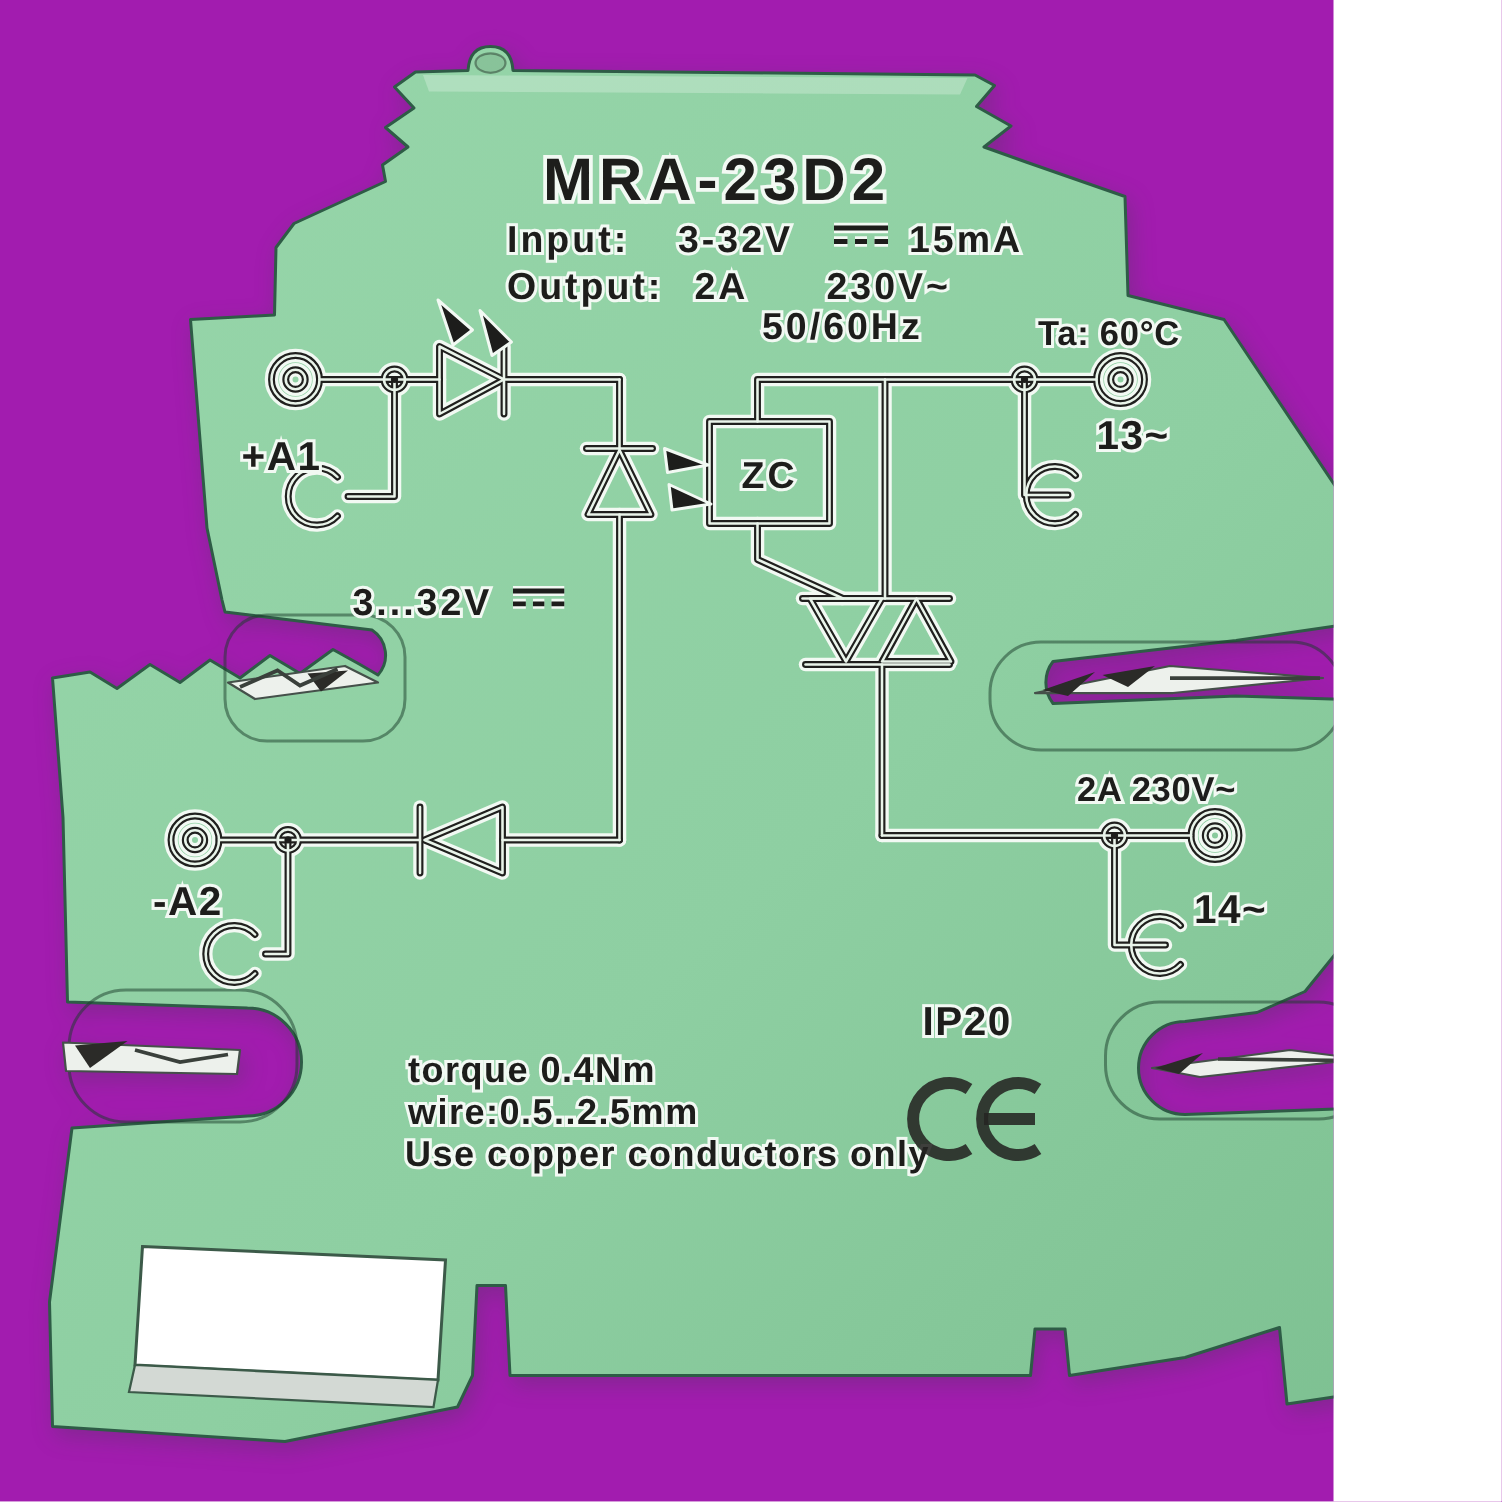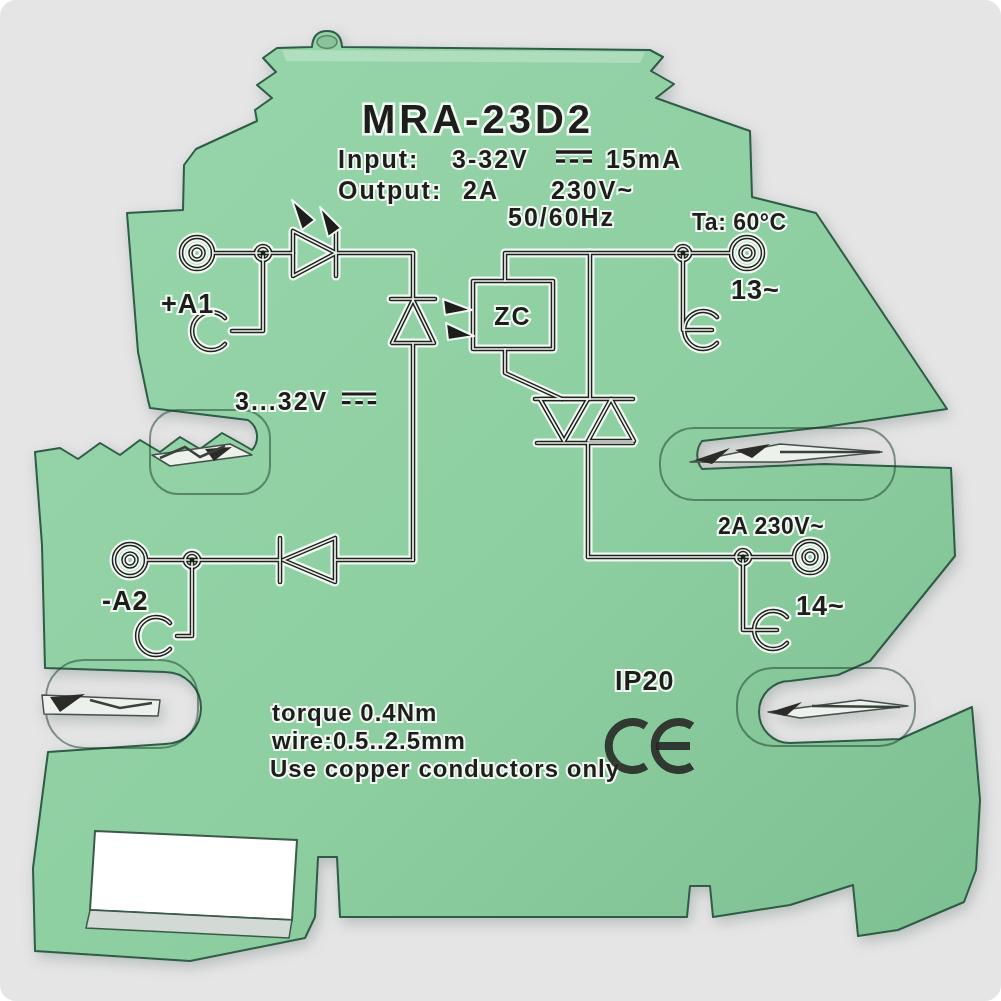--- a/index.html
+++ b/index.html
@@ -1,16 +1,16 @@
 <!DOCTYPE html>
 <html><head>
 <meta charset="utf-8">
 <style>
   html,body{margin:0;padding:0;background:#ffffff;}
-  .stage{width:1001px;height:1001px;position:relative;background:#e5e5e5;overflow:hidden;border-radius:16px;}
+  .stage{width:889px;height:1001px;position:relative;background:#a21caf;overflow:hidden;}
   svg{display:block}
   .body-group{filter:drop-shadow(3px 5px 7px rgba(40,70,55,0.25));}
   .shell{fill:url(#gbody);stroke:#2e5c46;stroke-width:2;stroke-linejoin:round;}
   .recess{fill:none;stroke:rgba(25,60,42,0.5);stroke-width:2;}
   .ckt-halo{stroke:#f2f9f3;stroke-width:9;fill:none;stroke-linecap:round;stroke-linejoin:round;}
   .ckt-core{stroke:#20201e;stroke-width:4.6;fill:none;stroke-linecap:round;stroke-linejoin:round;}
   .ckt-fine{stroke:#e9f4ea;stroke-width:1.7;fill:none;stroke-linecap:round;stroke-linejoin:round;}
   .ink-fill{fill:#1d1d1b;stroke:#f2f9f3;stroke-width:2;stroke-linejoin:round;}
   .metal{fill:#edf1ec;stroke:#45504a;stroke-width:1.5;stroke-linejoin:round;}
   .metal-mark{fill:#2b2b28;}

